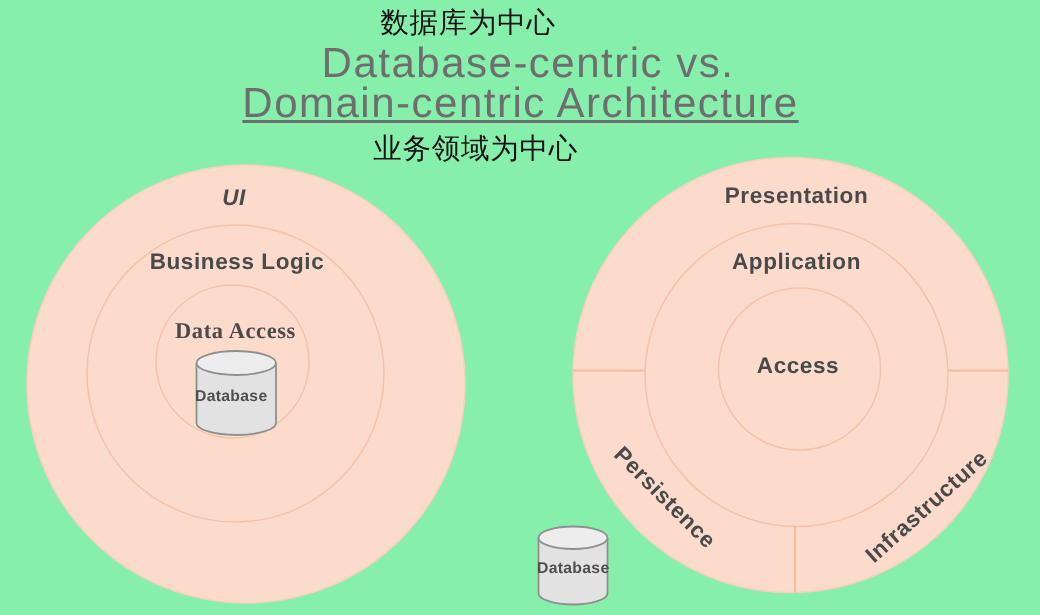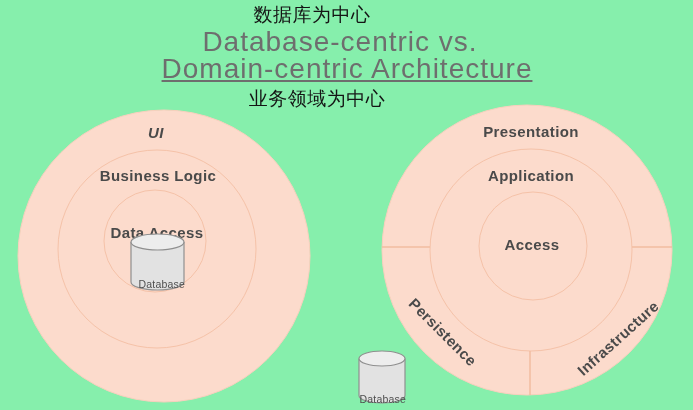--- a/index.html
+++ b/index.html
@@ -54,26 +54,25 @@
   }
   .cylinder svg {
     position: absolute;
     left: 0; top: 0;
     width: 100%; height: 100%;
   }
   .cyl-label {
     position: absolute;
     left: 0;
     width: 100%;
-    text-align: right;
+    text-align: left;
     font-size: 10.5px;
-    font-weight: 400;
+    font-weight: 700;
     color: #4f4f4f;
     letter-spacing: 0.2px;
-    margin-top: 20px;
   }
   .cyl-left  { left: 130px; top: 233px; width: 55px; height: 58px; }
   .cyl-left  .cyl-label { top: 25px; }
   .cyl-right { left: 358px; top: 350px; width: 48px; height: 54px; }
   .cyl-right .cyl-label { top: 23px; }
 </style>
 </head>
 <body>
 
 <div class="stage">
@@ -90,27 +89,27 @@
       <circle cx="527" cy="250" r="145" fill="#fcdbcc" stroke="#f8d0bd" stroke-width="1"></circle>
       <circle cx="531" cy="250" r="101" fill="none" stroke="#f5c2a8" stroke-width="1"></circle>
       <circle cx="533" cy="246" r="54" fill="none" stroke="#f5c2a8" stroke-width="1"></circle>
       <line x1="382" y1="247" x2="430" y2="247" stroke="#f2bda1" stroke-width="1.5"></line>
       <line x1="632" y1="247" x2="672" y2="247" stroke="#f2bda1" stroke-width="1.5"></line>
       <line x1="530" y1="351" x2="530" y2="395" stroke="#f2bda1" stroke-width="1.5"></line>
     </g>
   </svg>
 
   <div class="annot" style="left:312px; top:15px;">数据库为中心</div>
-  <div class="title-line" style="left:340px; top:42px;">Database-centric vs.</div>
+  <div class="title-line" style="left:352px; top:42px;">Database-centric vs.</div>
   <div class="title-line" style="left:347px; top:69px;text-decoration:underline;">Domain-centric Architecture</div>
   <div class="annot" style="left:317px; top:99px;">业务领域为中心</div>
 
   <div class="ring-label" style="left:156px; top:132px;font-style:italic;">UI</div>
   <div class="ring-label" style="left:158px; top:175px;">Business Logic</div>
-  <div class="ring-label" style="left:157px; top:232px;">Data Access</div>
+  <div class="ring-label" style="left:157px; top:222px;font-family:Liberation Serif, serif;">Data Access</div>
 
   <div class="cylinder cyl-left">
     <svg viewBox="0 0 55 58">
       <path d="M1 9 v40 a26.5 8 0 0 0 53 0 v-40" fill="#e2e2e2" stroke="#8f8f8f" stroke-width="1.2"></path>
       <ellipse cx="27.5" cy="9" rx="26.5" ry="8" fill="#ededed" stroke="#8f8f8f" stroke-width="1.2"></ellipse>
     </svg>
     <div class="cyl-label">Database</div>
   </div>
 
   <div class="ring-label" style="left:531px; top:131px;">Presentation</div>

